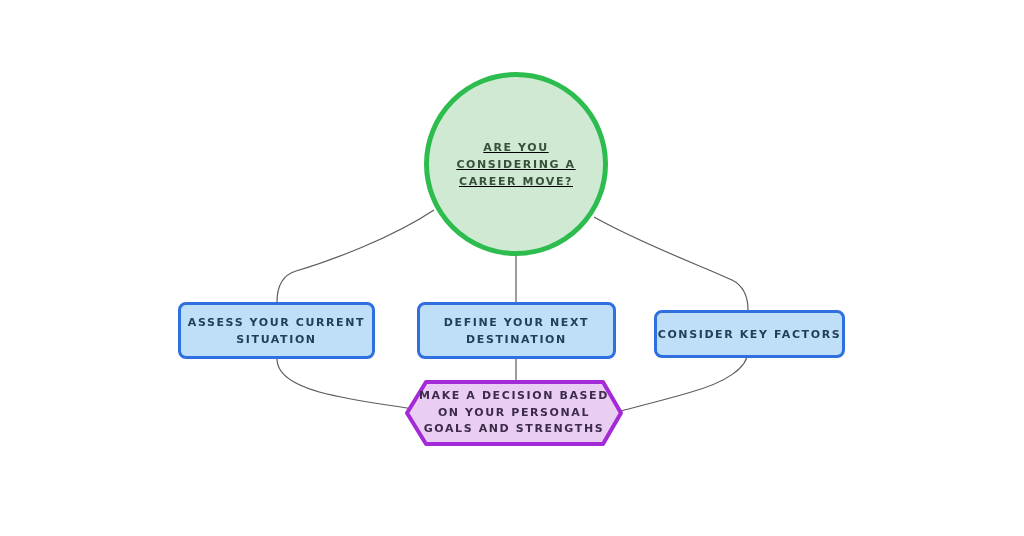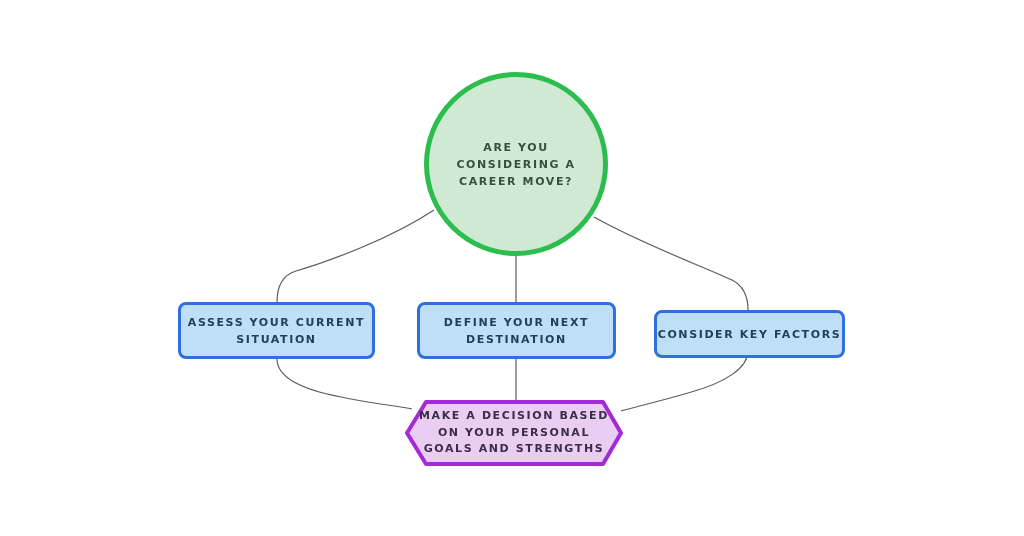--- a/index.html
+++ b/index.html
@@ -37,38 +37,38 @@
     letter-spacing:1.6px;
     white-space:pre-line;
   }
   .circle-node{
     position:absolute;
     left:424px;top:72px;
     width:174px;height:174px;
     background:var(--circle-fill);
     border:5px solid var(--circle-border);
     border-radius:50%;
-    display:flex;align-items:center;justify-content:center;
+    display:flex;align-items:center;justify-content:center;text-decoration:underline;
   }
   .circle-node .node-label{color:var(--circle-text);padding:0 4px;}
   .box-node{
     position:absolute;
     background:var(--box-fill);
     border:3px solid var(--box-border);
     border-radius:8px;
     display:flex;align-items:center;justify-content:center;
     box-sizing:border-box;
   }
   .box-node .node-label{color:var(--box-text);}
   .box-assess {left:178px;top:302px;width:197px;height:57px;}
   .box-define {left:417px;top:302px;width:199px;height:57px;}
   .box-factors{left:654px;top:310px;width:191px;height:48px;}
   .hex-node{
     position:absolute;
-    left:402px;top:398px;
+    left:402px;top:378px;
     width:224px;height:70px;
   }
   .hex-node svg{position:absolute;left:0;top:0;}
   .hex-node polygon{
     fill:var(--hex-fill);
     stroke:var(--hex-border);
     stroke-width:4;
     stroke-linejoin:round;
   }
   .hex-node .node-label{

